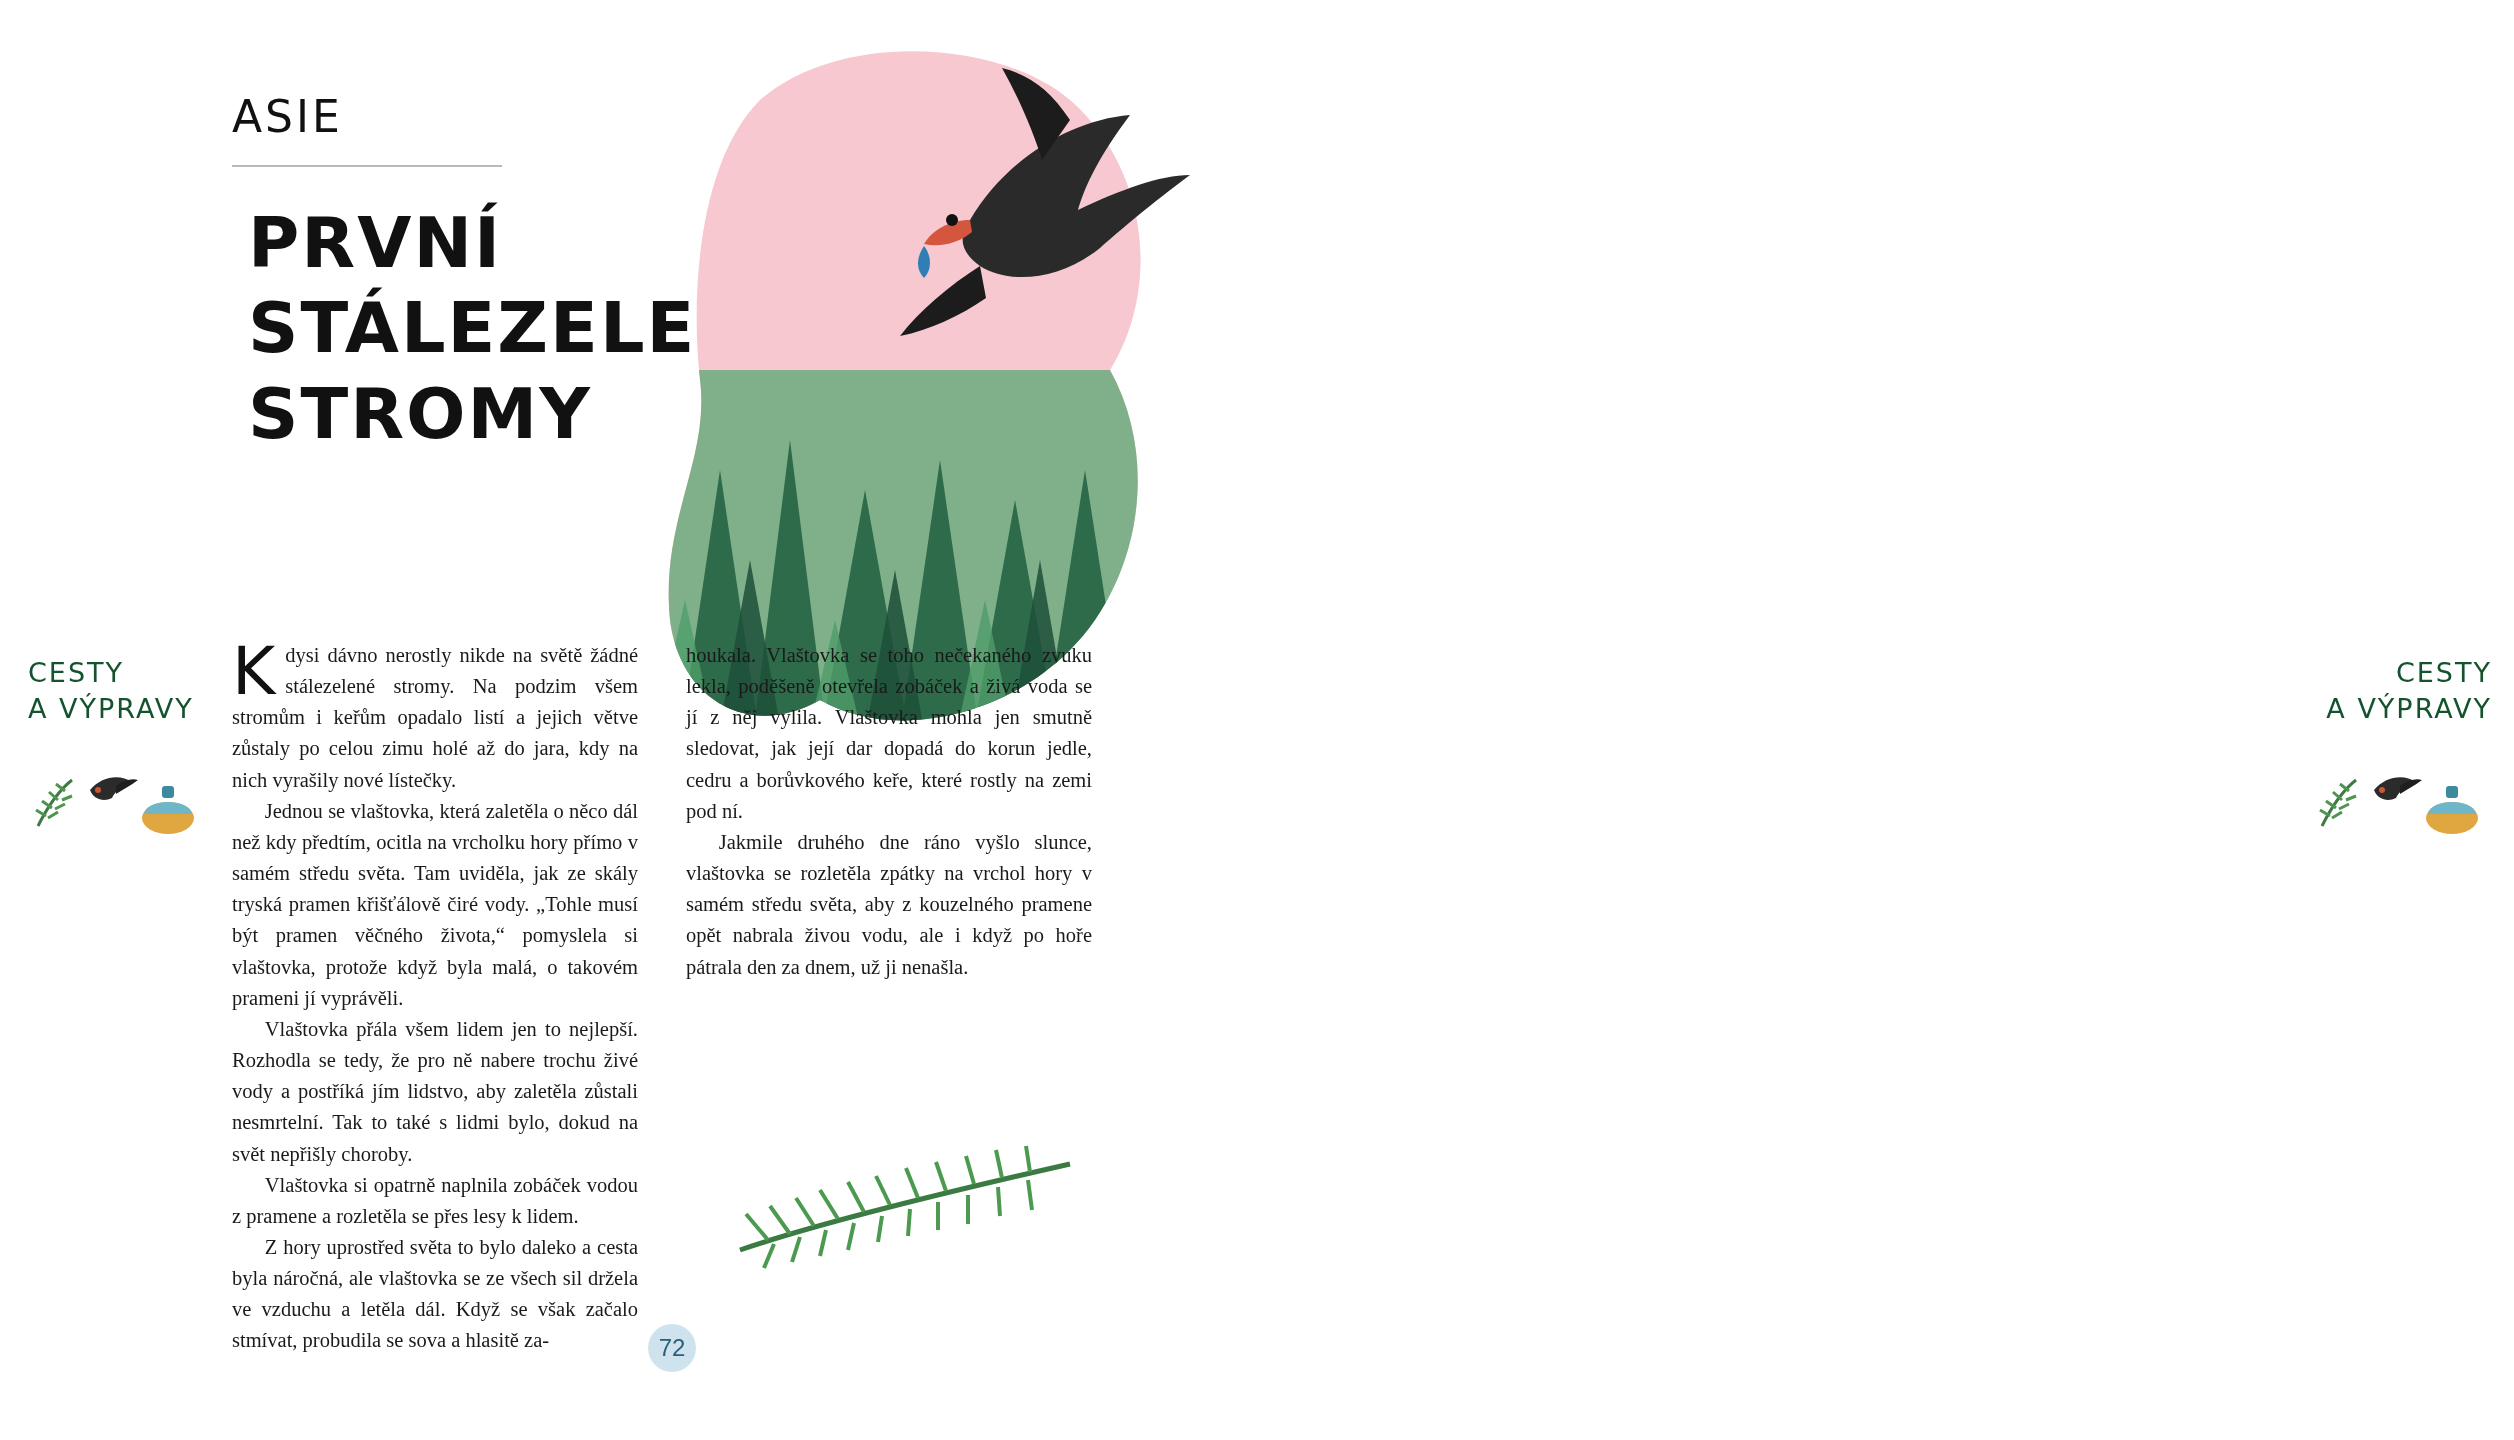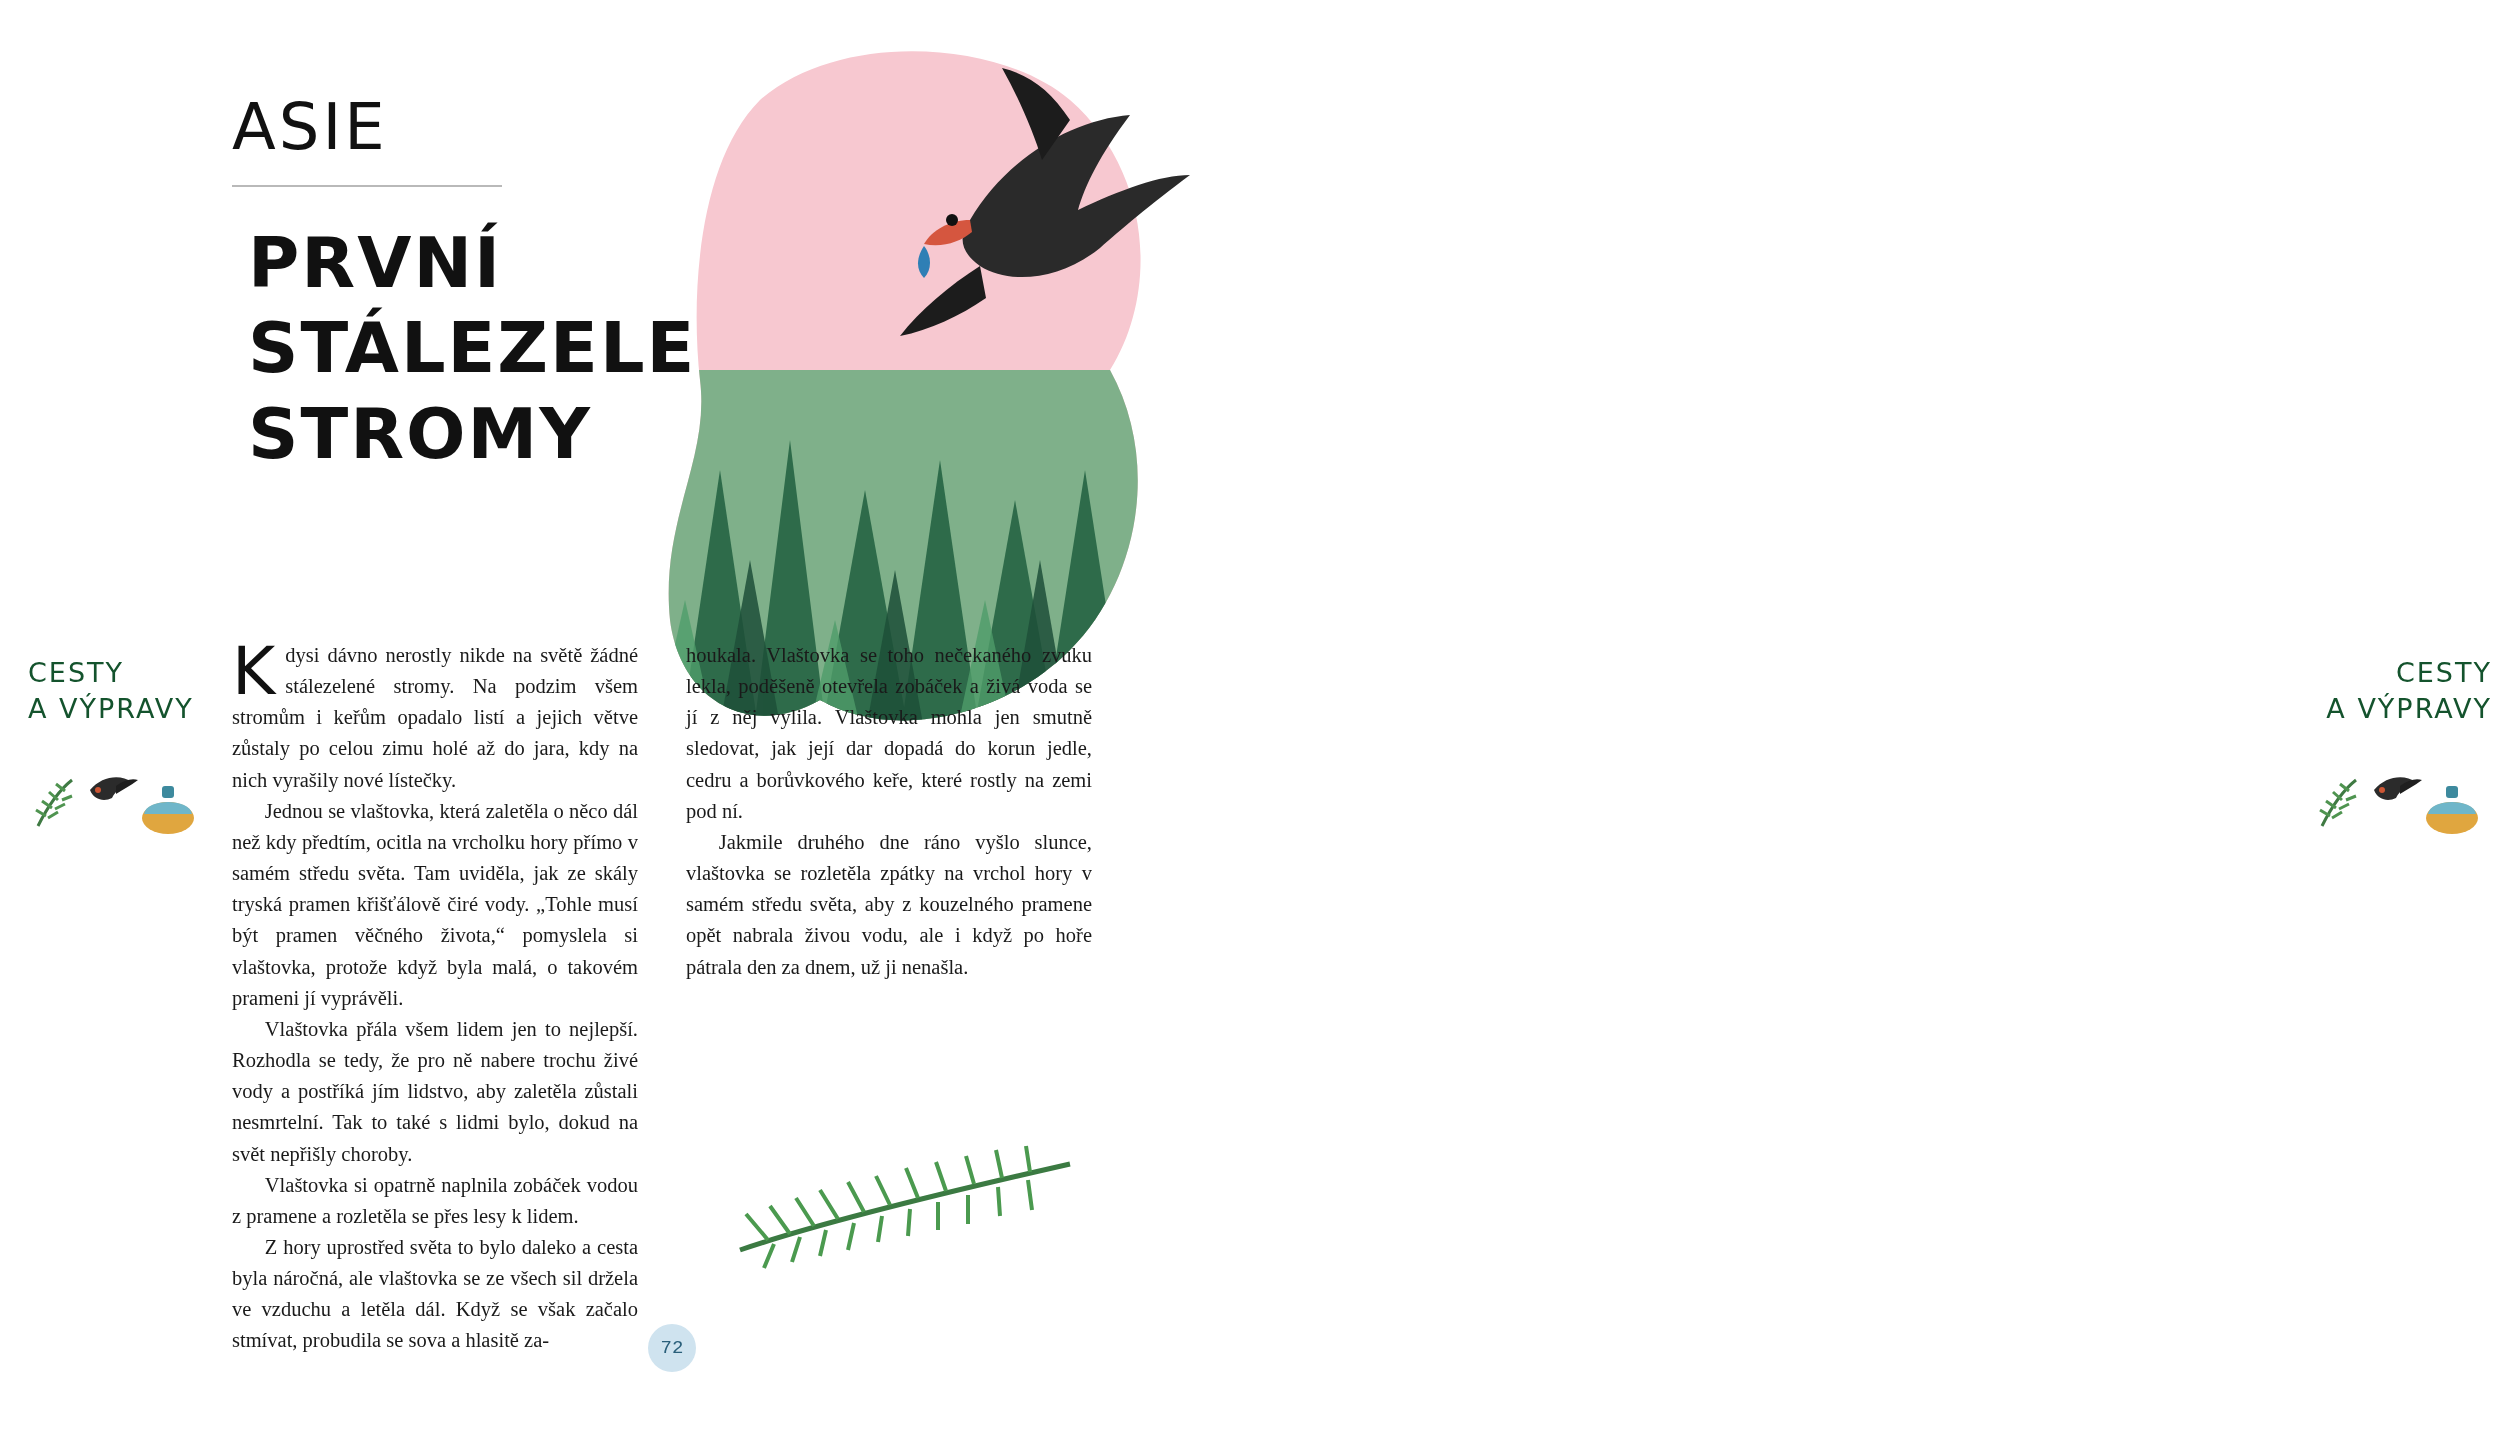--- a/index.html
+++ b/index.html
@@ -54,21 +54,21 @@
   
   .head-block {
     position: absolute;
     top: 95px;
     width: 420px;
   }
   .page.left .head-block { left: 232px; }
 
   .continent {
     font-family: "DejaVu Sans", sans-serif;
-    font-size: 64px;
+    font-size: 44px;
     font-weight: 400;
     letter-spacing: 3px;
     color: #111;
     line-height: 1;
     margin: 0 0 26px 0;
   }
   .subtitle {
     font-family: "DejaVu Sans", sans-serif;
     font-size: 34px;
     letter-spacing: 3px;
@@ -139,22 +139,22 @@
 
   
   .folio {
     position: absolute;
     bottom: 68px;
     width: 48px;
     height: 48px;
     border-radius: 50%;
     background: #cfe3ef;
     color: #2a5f7a;
-    font-family: Liberation Mono, monospace;
-    font-size: 19px;
+    font-family: Liberation Sans, sans-serif;
+    font-size: 24px;
     display: flex;
     align-items: center;
     justify-content: center;
   }
   .folio.left { left: 648px; }
 </style>
 </head>
 <body>
 
 <div class="spread">

